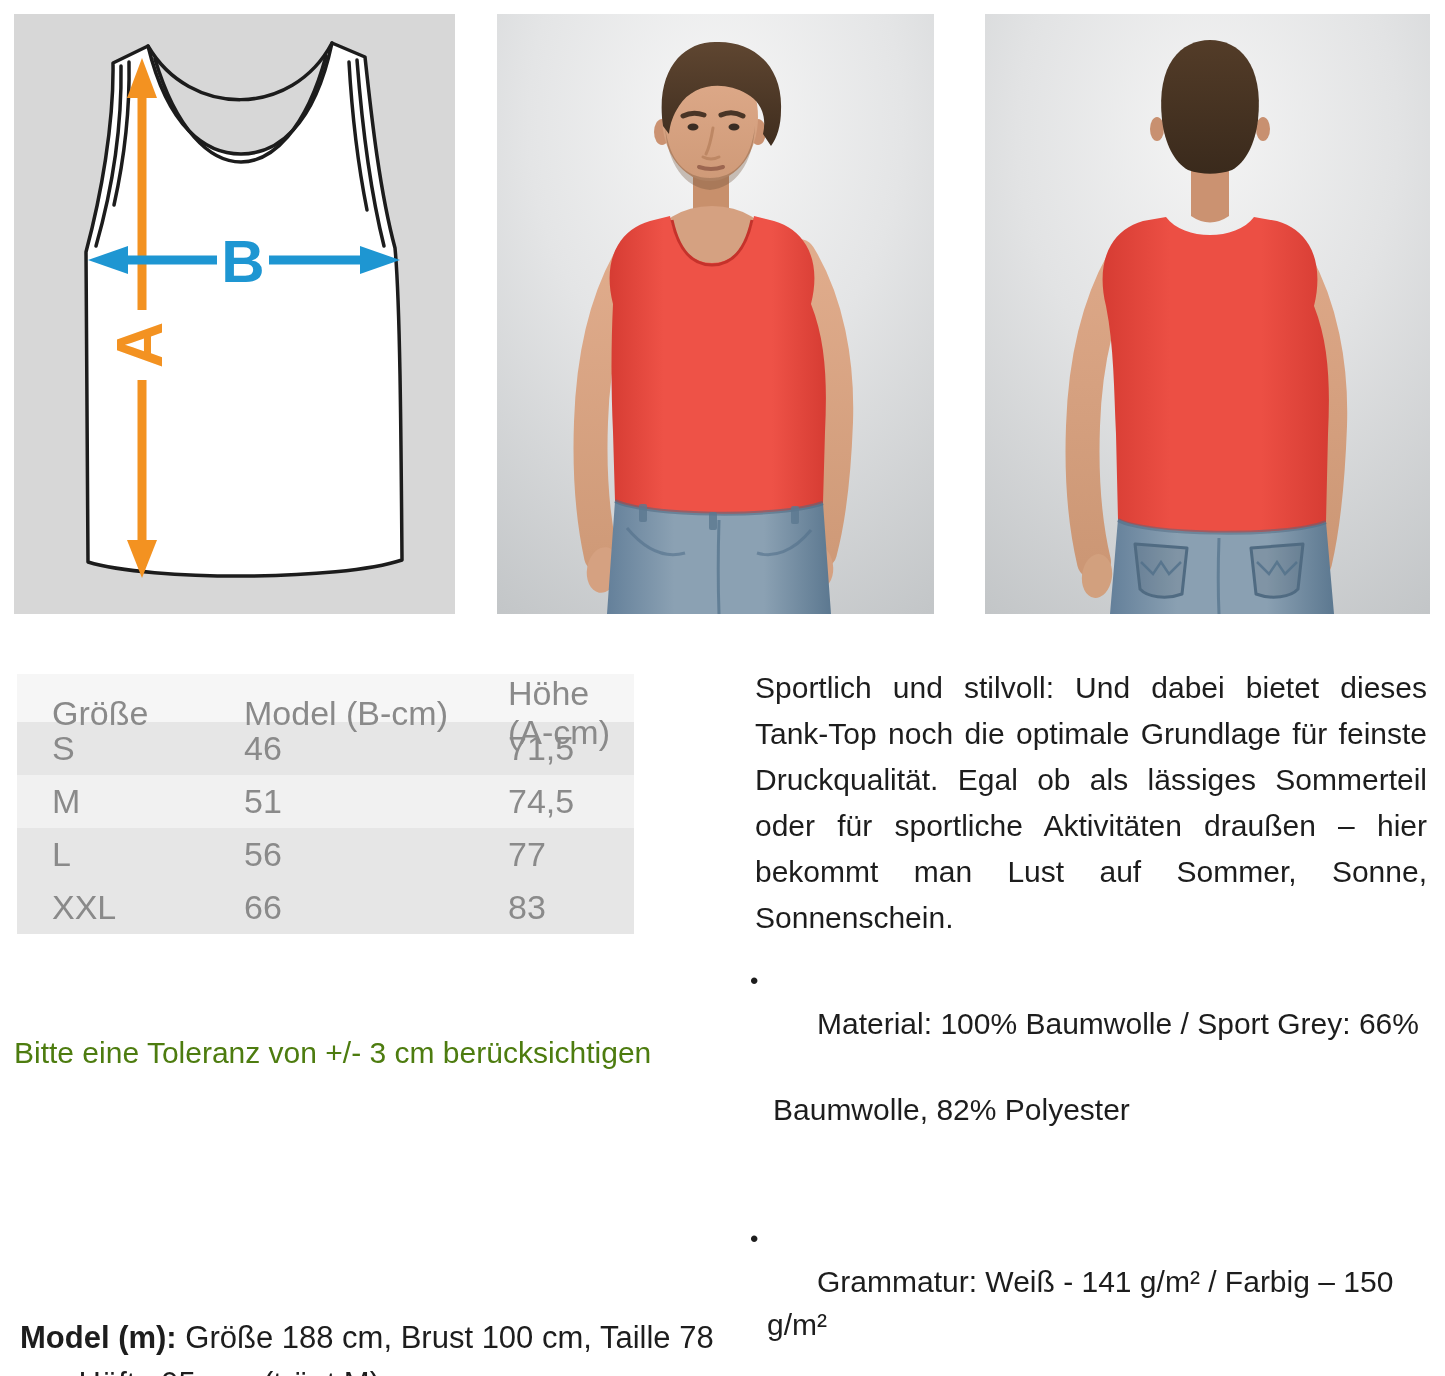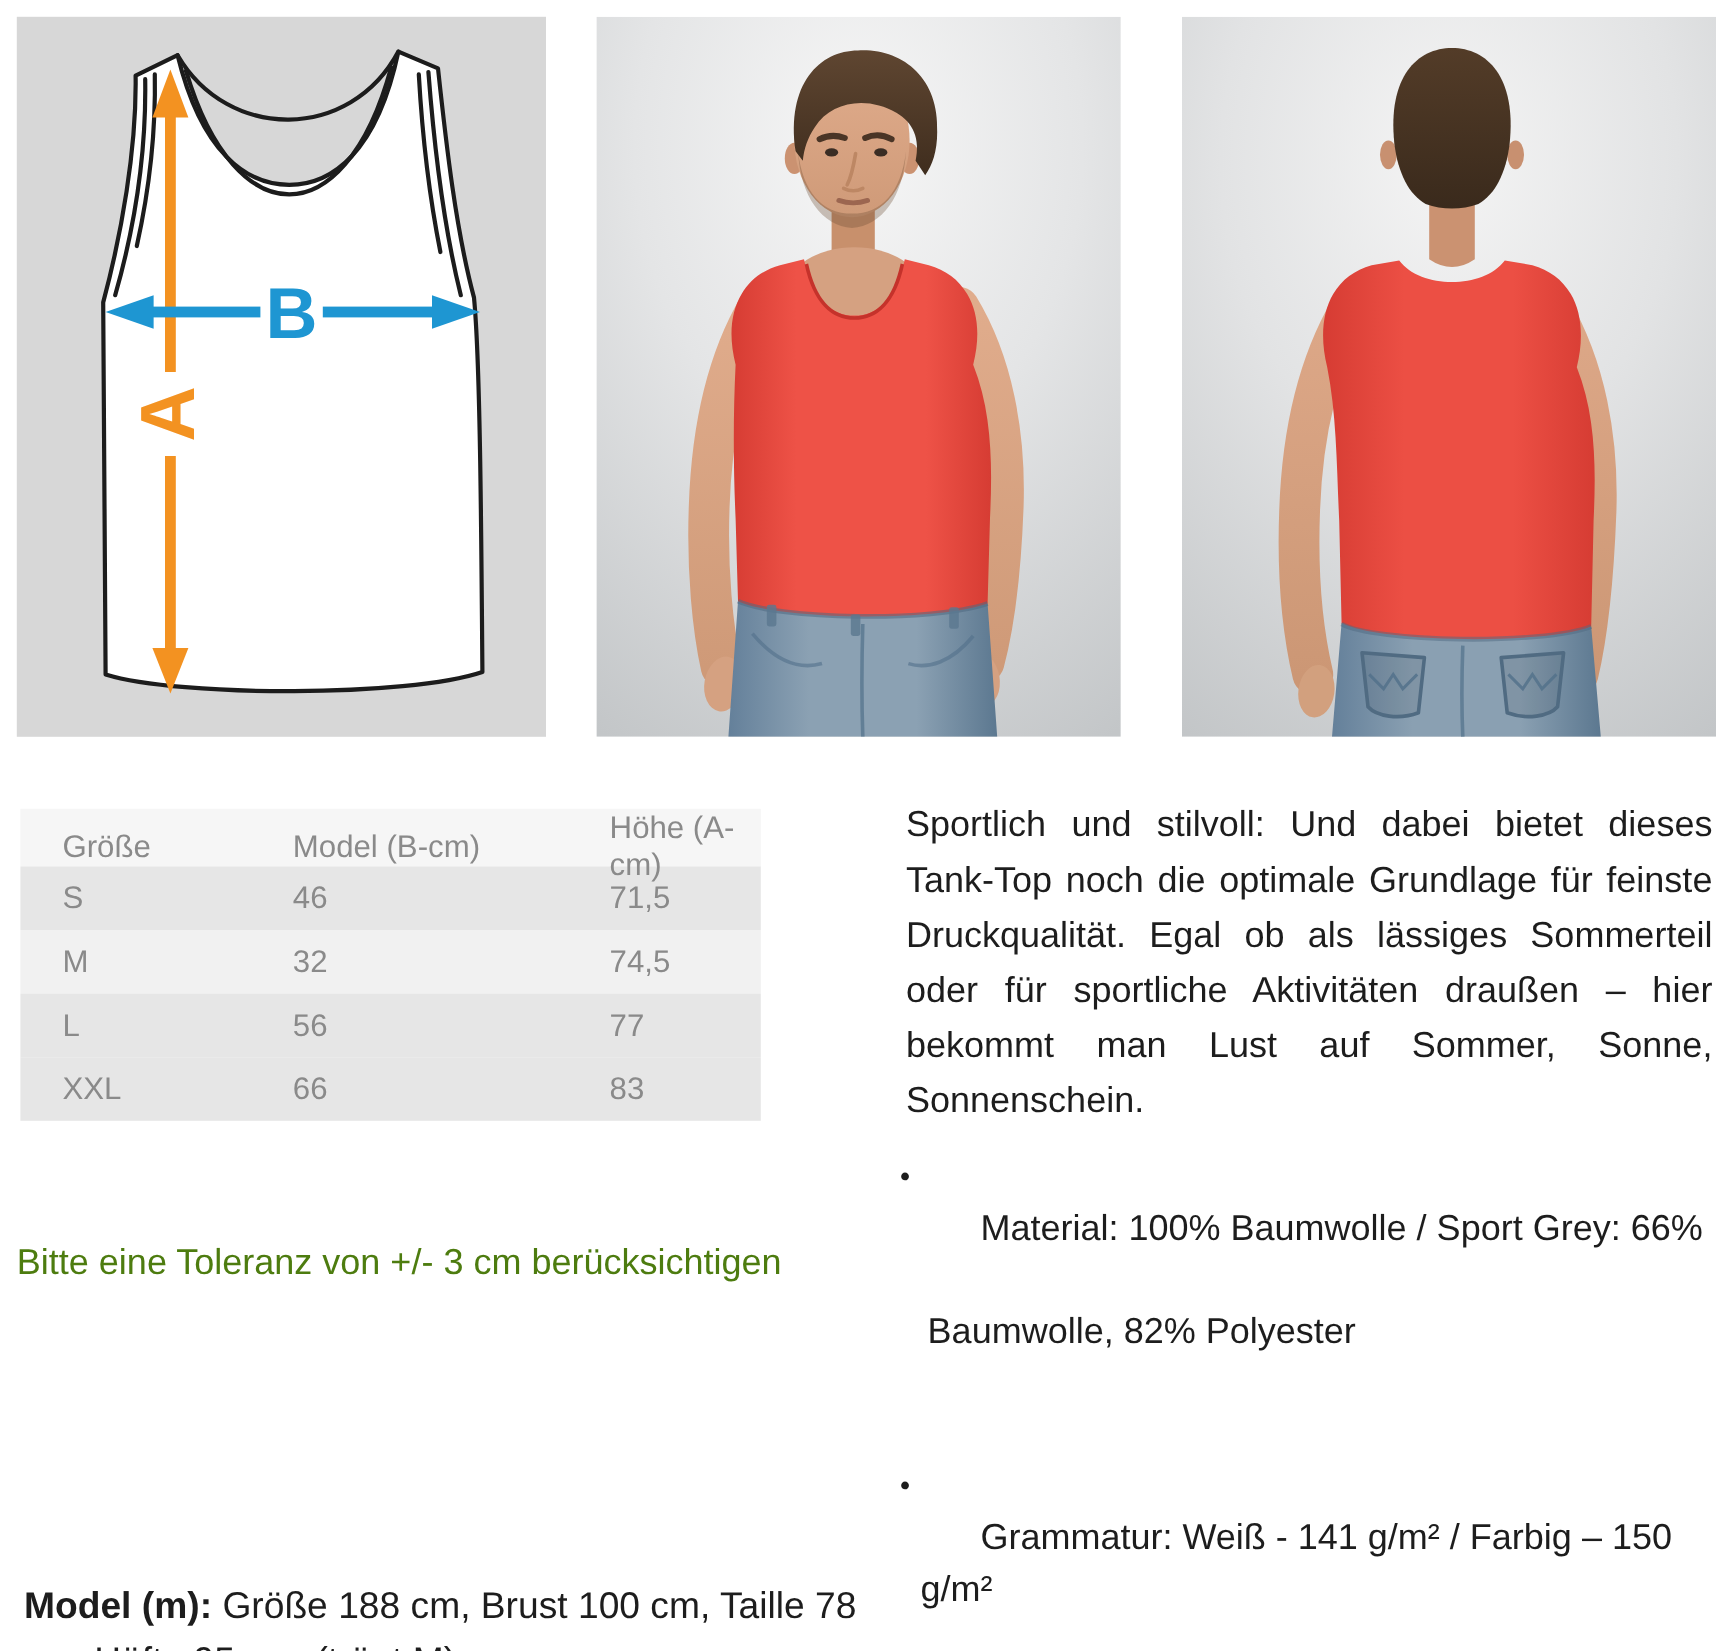--- a/index.html
+++ b/index.html
@@ -11,21 +11,21 @@
     overflow: hidden;
   }
   .panel { position: absolute; top: 14px; height: 600px; }
   #diagram-panel { left: 14px;  width: 441px; background: #d7d7d7; }
   #front-panel   { left: 497px; width: 437px; }
   #back-panel    { left: 985px; width: 445px; }
   .panel svg { display: block; width: 100%; height: 100%; }
 
   
   .size-table { position: absolute; left: 17px; top: 674px; width: 617px;
-                font-size: 26px; color: #8a8a8a; }
+                font-size: 34px; color: #8a8a8a; }
   .trow { display: grid; grid-template-columns: 192px 264px 1fr;
           align-items: center; height: 53px; padding-left: 35px; }
   .trow.thead { height: 48px; background: #f6f6f6; }
   .trow.odd  { background: #e6e6e6; }
   .trow.even { background: #f1f1f1; }
 
   .tolerance { position: absolute; left: 14px; top: 1006px;
                font-size: 30px; color: #4d7c0f; }
 
   .model-info { position: absolute; left: 20px; top: 1284px; width: 700px;
@@ -254,21 +254,21 @@
     <span>Model (B-cm)</span>
     <span>Höhe (A-cm)</span>
   </div>
   <div class="trow odd">
     <span>S</span>
     <span>46</span>
     <span>71,5</span>
   </div>
   <div class="trow even">
     <span>M</span>
-    <span>32</span>
+    <span>51</span>
     <span>74,5</span>
   </div>
   <div class="trow odd">
     <span>L</span>
     <span>56</span>
     <span>77</span>
   </div>
   <div class="trow odd">
     <span>XXL</span>
     <span>66</span>

